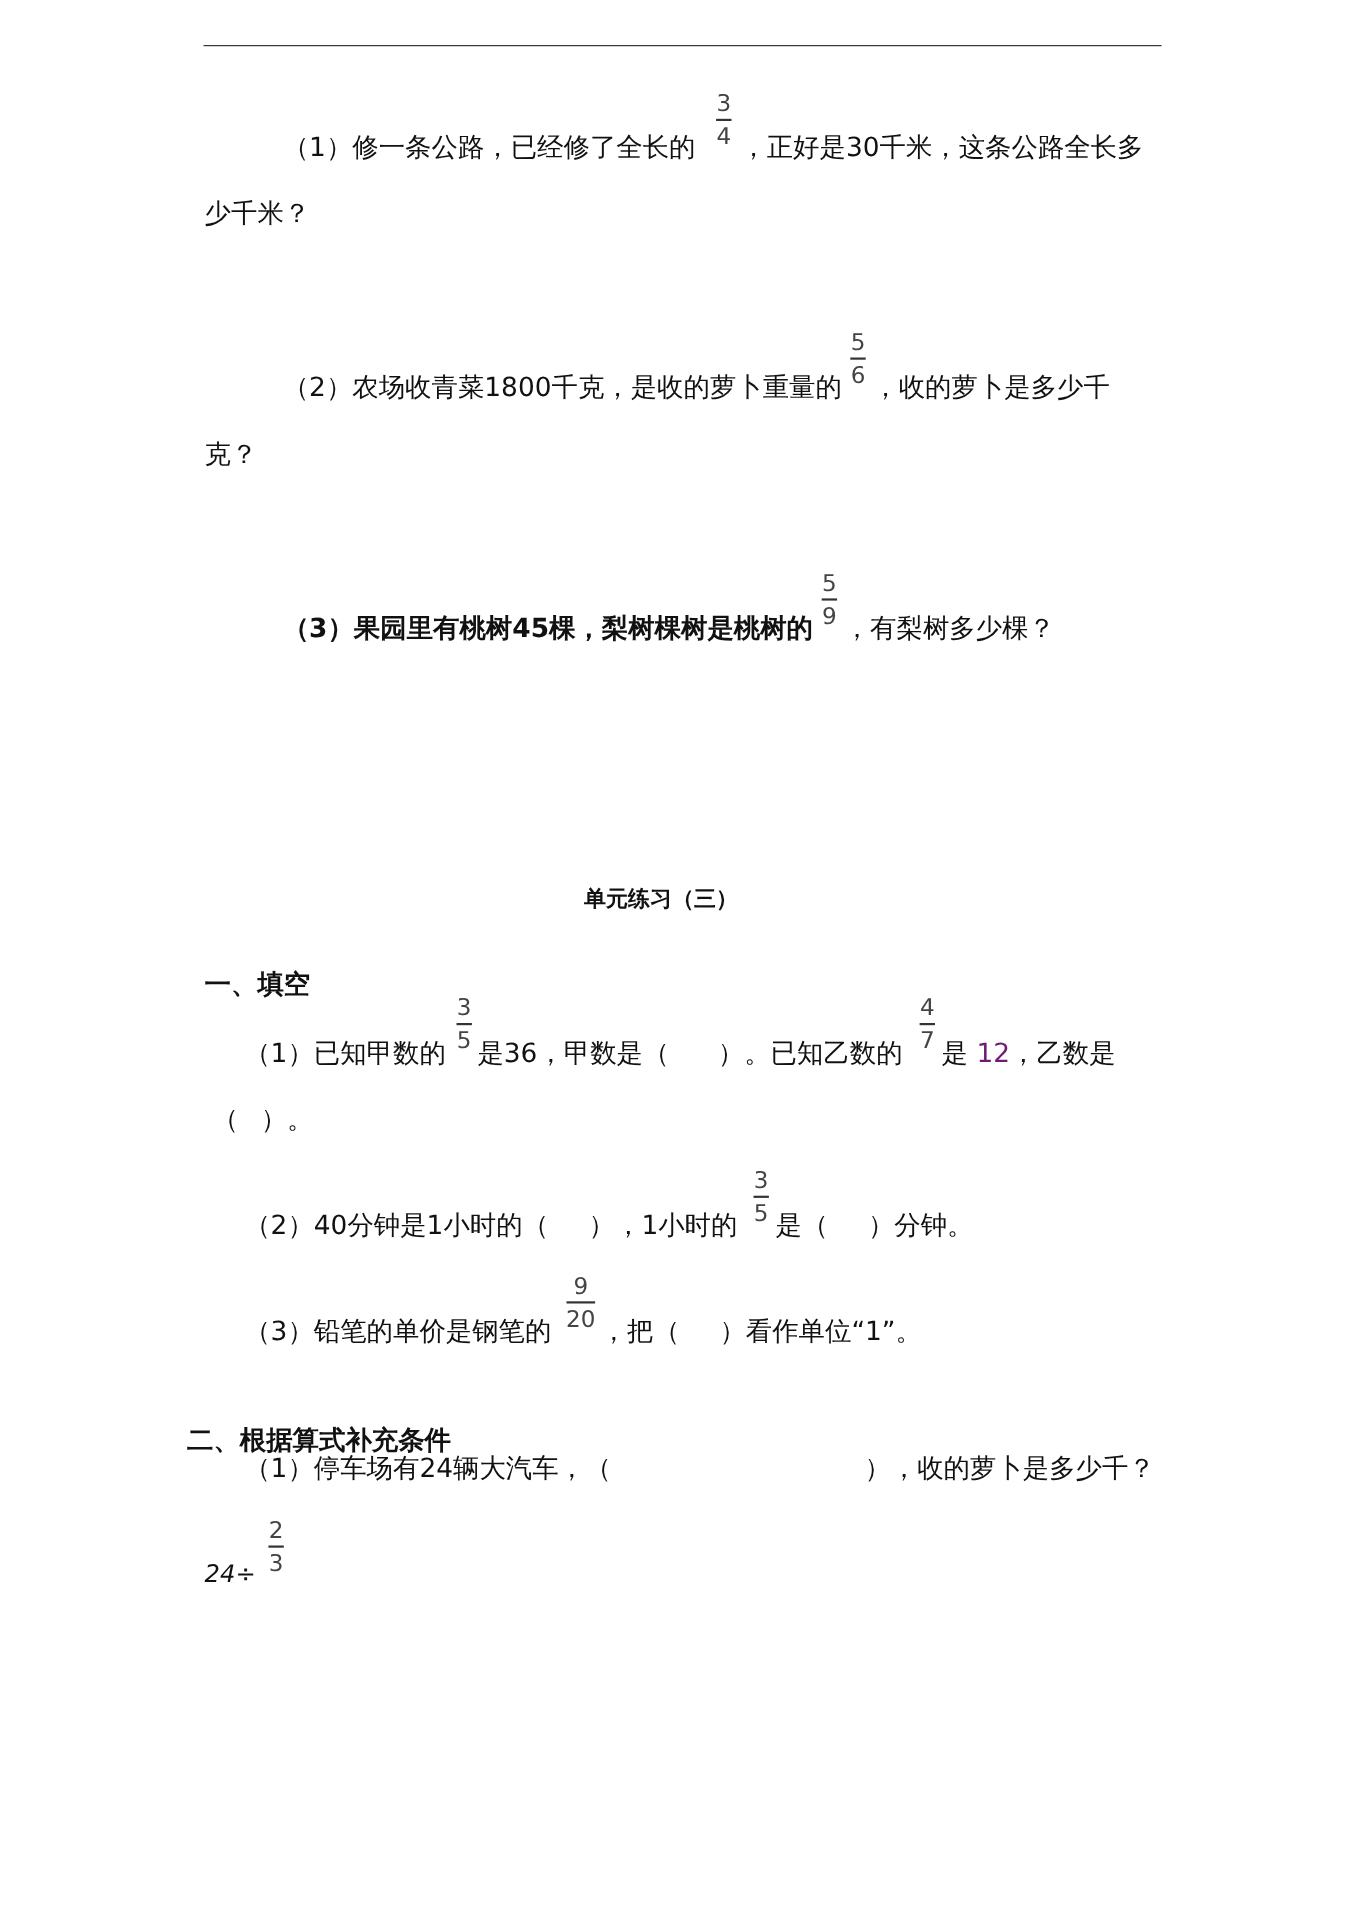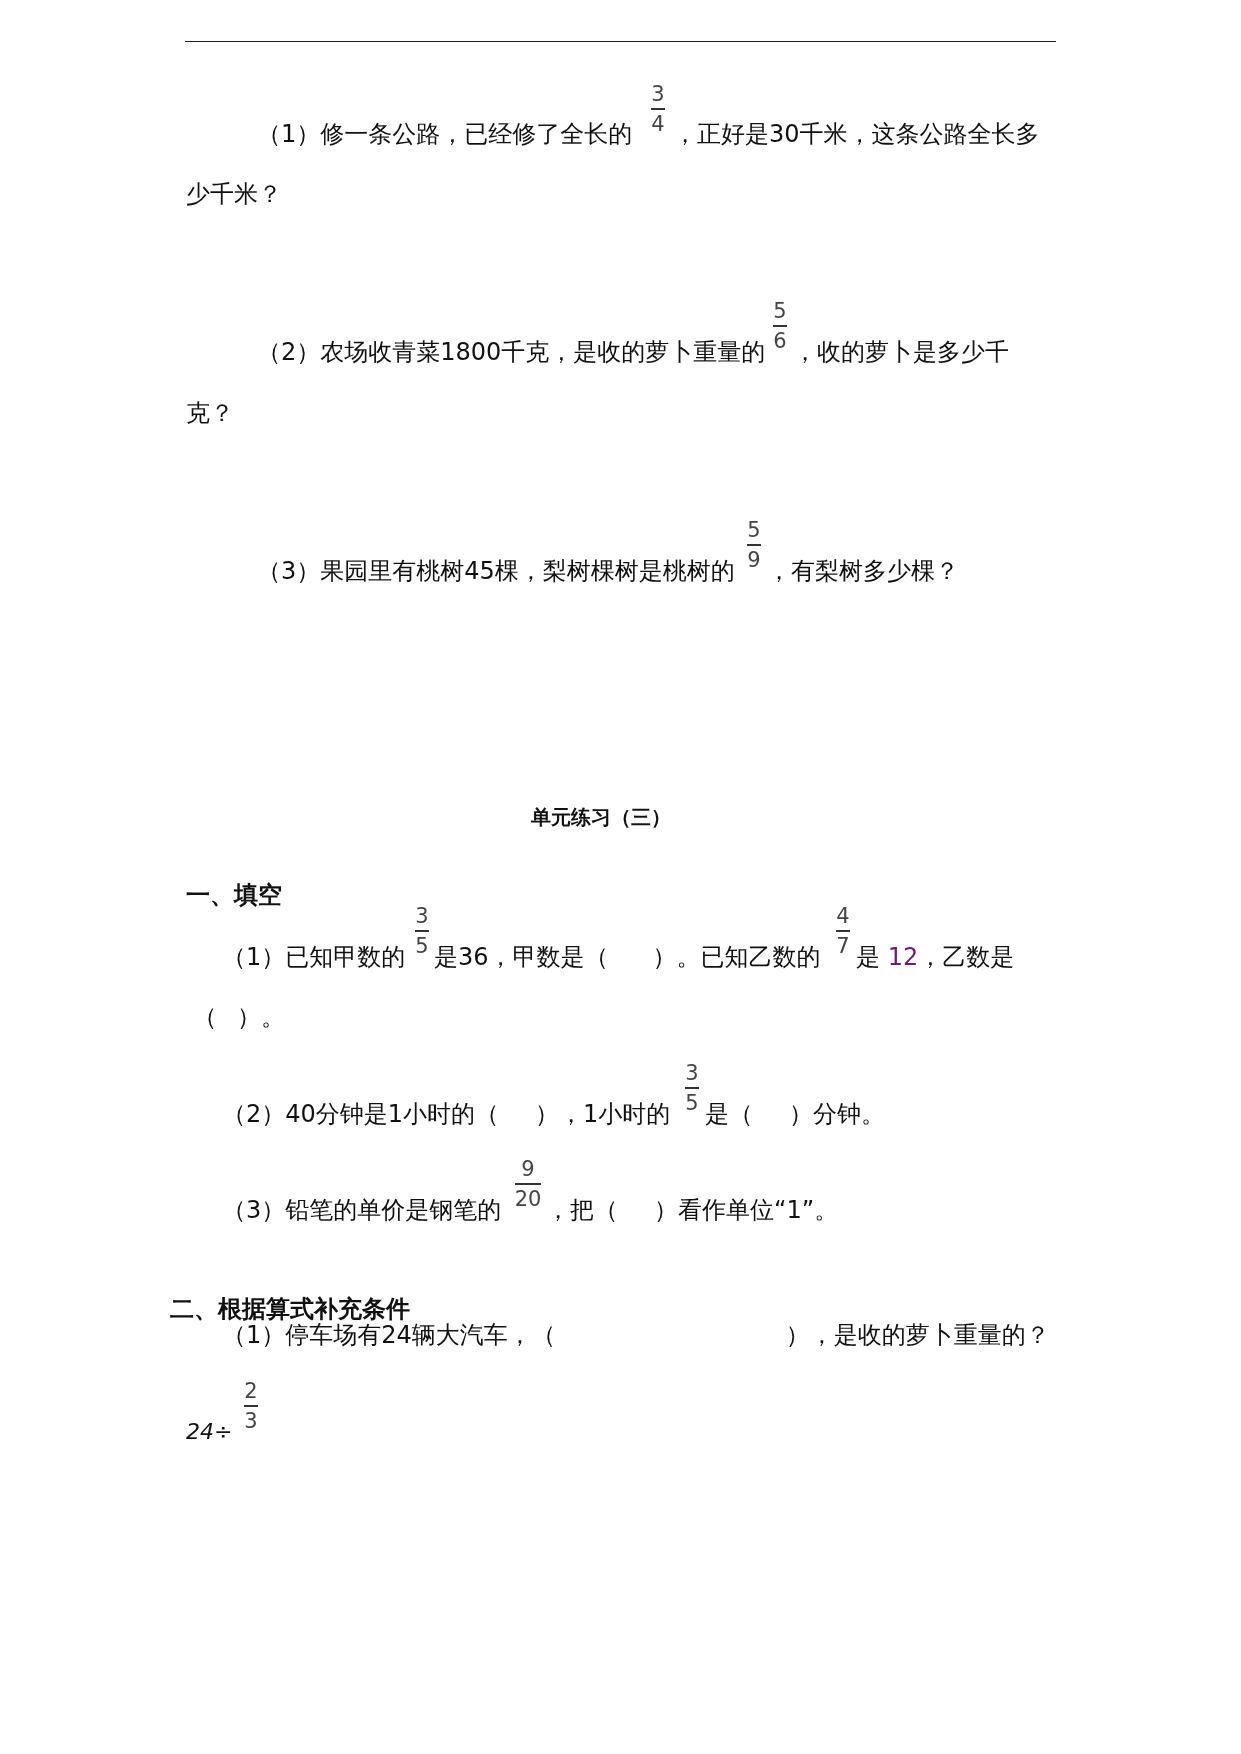--- a/index.html
+++ b/index.html
@@ -45,21 +45,21 @@
   <span class="bar" style="width:14px;"></span>
   <span class="den">6</span>
 </div>
 <div class="line" style="left:793px; top:337px;">
   <span>，收的萝卜是多少千</span>
 </div>
 <div class="line" style="left:186px; top:398px;">
   <span>克？</span>
 </div>
 
-<div class="line" style="left:257px; top:556px;">
+<div class="line" style="left:257px; top:556px;font-weight:bold;">
   <span>（3）果园里有桃树45棵，梨树棵树是桃树的</span>
 </div>
 <div class="frac" style="left:743px; top:519px; width:22px;">
   <span class="num">5</span>
   <span class="bar" style="width:14px;"></span>
   <span class="den">9</span>
 </div>
 <div class="line" style="left:767px; top:556px;">
   <span>，有梨树多少棵？</span>
 </div>
@@ -112,21 +112,21 @@
   <span class="bar" style="width:26px;"></span>
   <span class="den">20</span>
 </div>
 <div class="line" style="left:546px; top:1195px;">
   <span>，把（</span><span class="gap-md" style="width:36px;"></span><span>）看作单位“1”。</span>
 </div>
 
 <div class="heading" style="left:170px; top:1259px;text-align:center;">二、根据算式补充条件</div>
 
 <div class="line" style="left:222px; top:1320px;">
-  <span>（1）停车场有24辆大汽车，（</span><span class="gap-lg"></span><span>），是收的萝卜重量的？</span>
+  <span>（1）停车场有24辆大汽车，（</span><span class="gap-lg"></span><span>），收的萝卜是多少千？</span>
 </div>
 <div class="line" style="left:186px; top:1417px; font-size:22px;font-style:italic;">
   <span>24÷</span>
 </div>
 <div class="frac" style="left:240px; top:1380px; width:22px;">
   <span class="num">2</span>
   <span class="bar" style="width:14px;"></span>
   <span class="den">3</span>
 </div>
 

